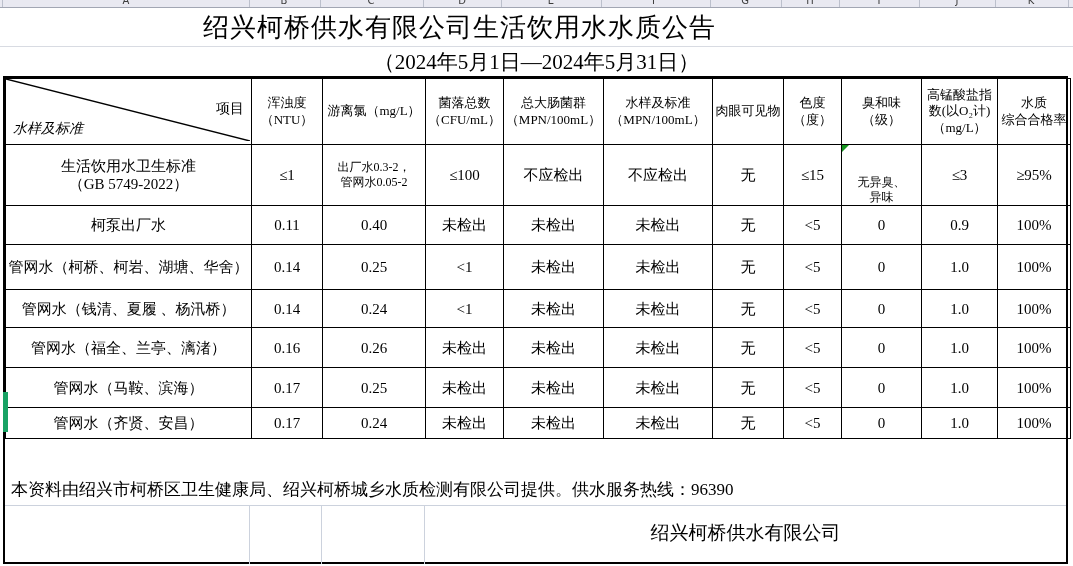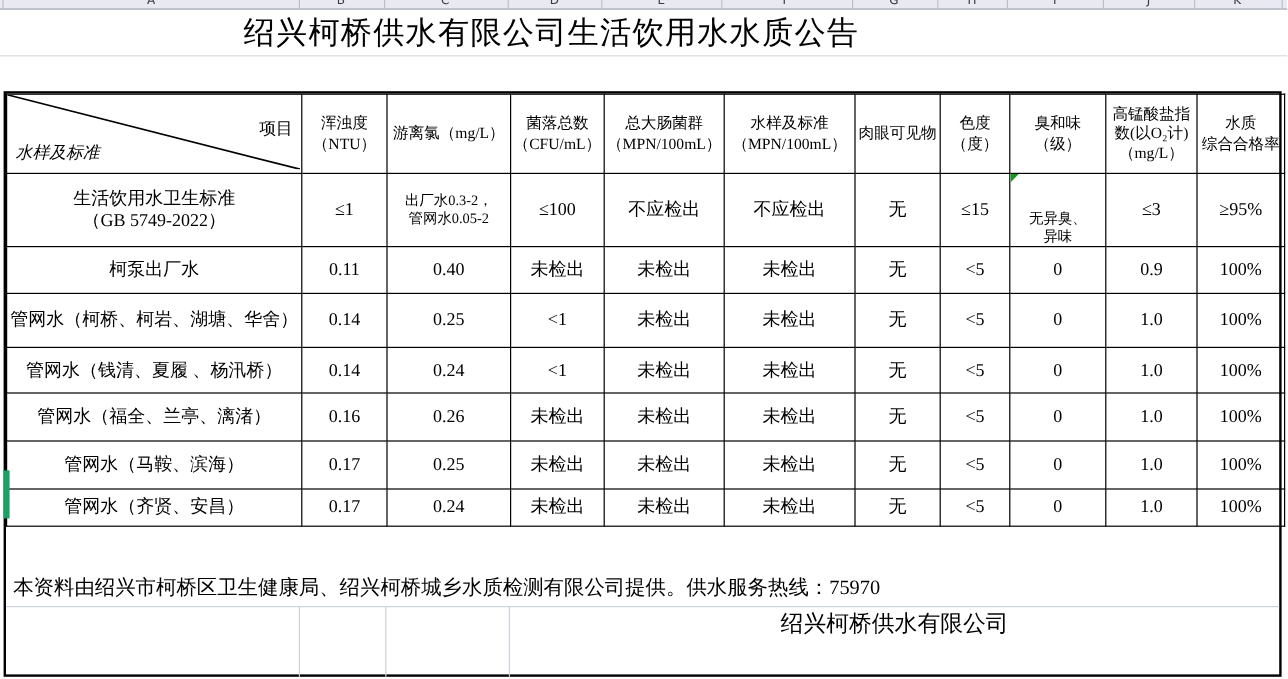--- a/index.html
+++ b/index.html
@@ -36,21 +36,21 @@
   .err-tri{position:absolute;left:0;top:0;width:7px;height:7px;background:#14951f;
            clip-path:polygon(0 0,100% 0,0 100%);}
   
   .note-row{position:absolute;left:0;top:395px;width:100%;height:32px;display:flex;
             align-items:center;padding-left:6px;font-size:17px;box-sizing:border-box;}
   .company-row{position:absolute;left:0;top:427px;width:100%;height:32px;
                border-top:1px solid #ccd2dd;box-sizing:border-box;}
   .date-row{position:absolute;left:0;top:459px;width:100%;height:27px;
             border-top:1px solid #ccd2dd;box-sizing:border-box;}
   .company-row span,.date-row span{position:absolute;left:420px;width:641px;text-align:center;
-            font-size:19px;}
+            font-size:19px;margin-top:12px;}
   .company-row span{line-height:30px;}
   .date-row span{line-height:25px;}
   .vline{position:absolute;width:1px;height:59px;top:427px;background:#ccd2dd;}
   
   .selbar{position:absolute;left:3px;top:392px;width:5px;height:40px;background:#18a264;}
 </style>
 </head>
 <body>
 
 <div class="sheet">
@@ -76,20 +76,21 @@
     <span class="sep" style="left:710px"></span>
     <span class="sep" style="left:781px"></span>
     <span class="sep" style="left:839px"></span>
     <span class="sep" style="left:919px"></span>
     <span class="sep" style="left:995px"></span>
     <span class="sep" style="left:1068px"></span>
   </div>
 
   <div class="title-row">绍兴柯桥供水有限公司生活饮用水水质公告</div>
   <div class="hr-grid"></div>
+  <div class="subtitle-row">（2024年5月1日—2024年5月31日）</div>
 
   <div class="twrap">
     <table>
       <colgroup>
         <col style="width:246px">
           <col style="width:71px">
           <col style="width:103px">
           <col style="width:78px">
         <col style="width:100px">
           <col style="width:109px">
@@ -224,21 +225,21 @@
           <td>无</td>
           <td>&lt;5</td>
           <td>0</td>
           <td>1.0</td>
           <td>100%</td>
         </tr>
       </tbody>
     </table>
 
     <div class="note-row">
-      <span>本资料由绍兴市柯桥区卫生健康局、绍兴柯桥城乡水质检测有限公司提供。供水服务热线：75970</span>
+      <span>本资料由绍兴市柯桥区卫生健康局、绍兴柯桥城乡水质检测有限公司提供。供水服务热线：96390</span>
     </div>
     <div class="vline" style="left:244px"></div>
     <div class="vline" style="left:316px"></div>
     <div class="vline" style="left:419px"></div>
     <div class="company-row">
       <span>绍兴柯桥供水有限公司</span>
     </div>
   </div>
 
   <div class="selbar" style="background: rgb(24, 162, 100);"></div>

